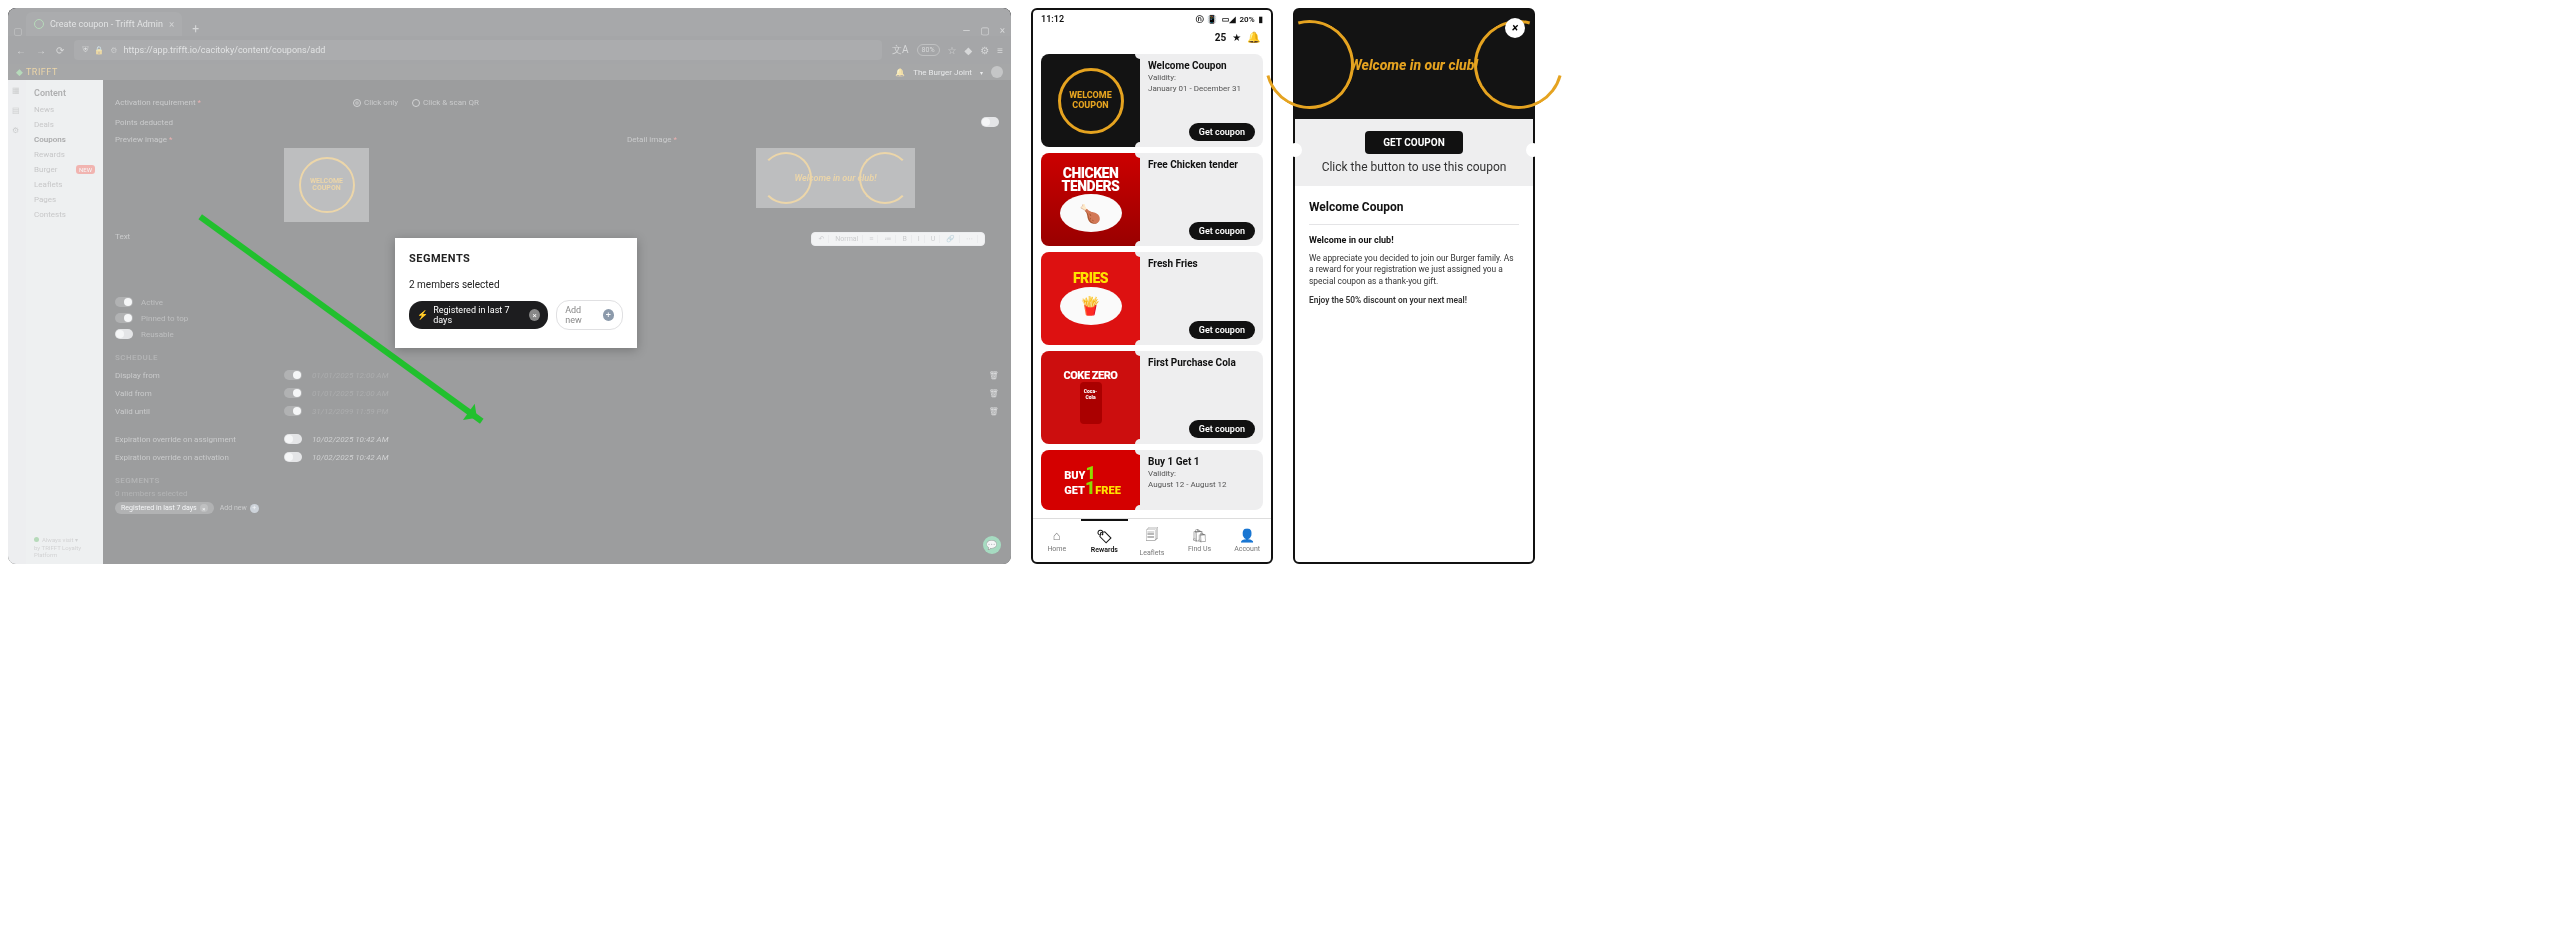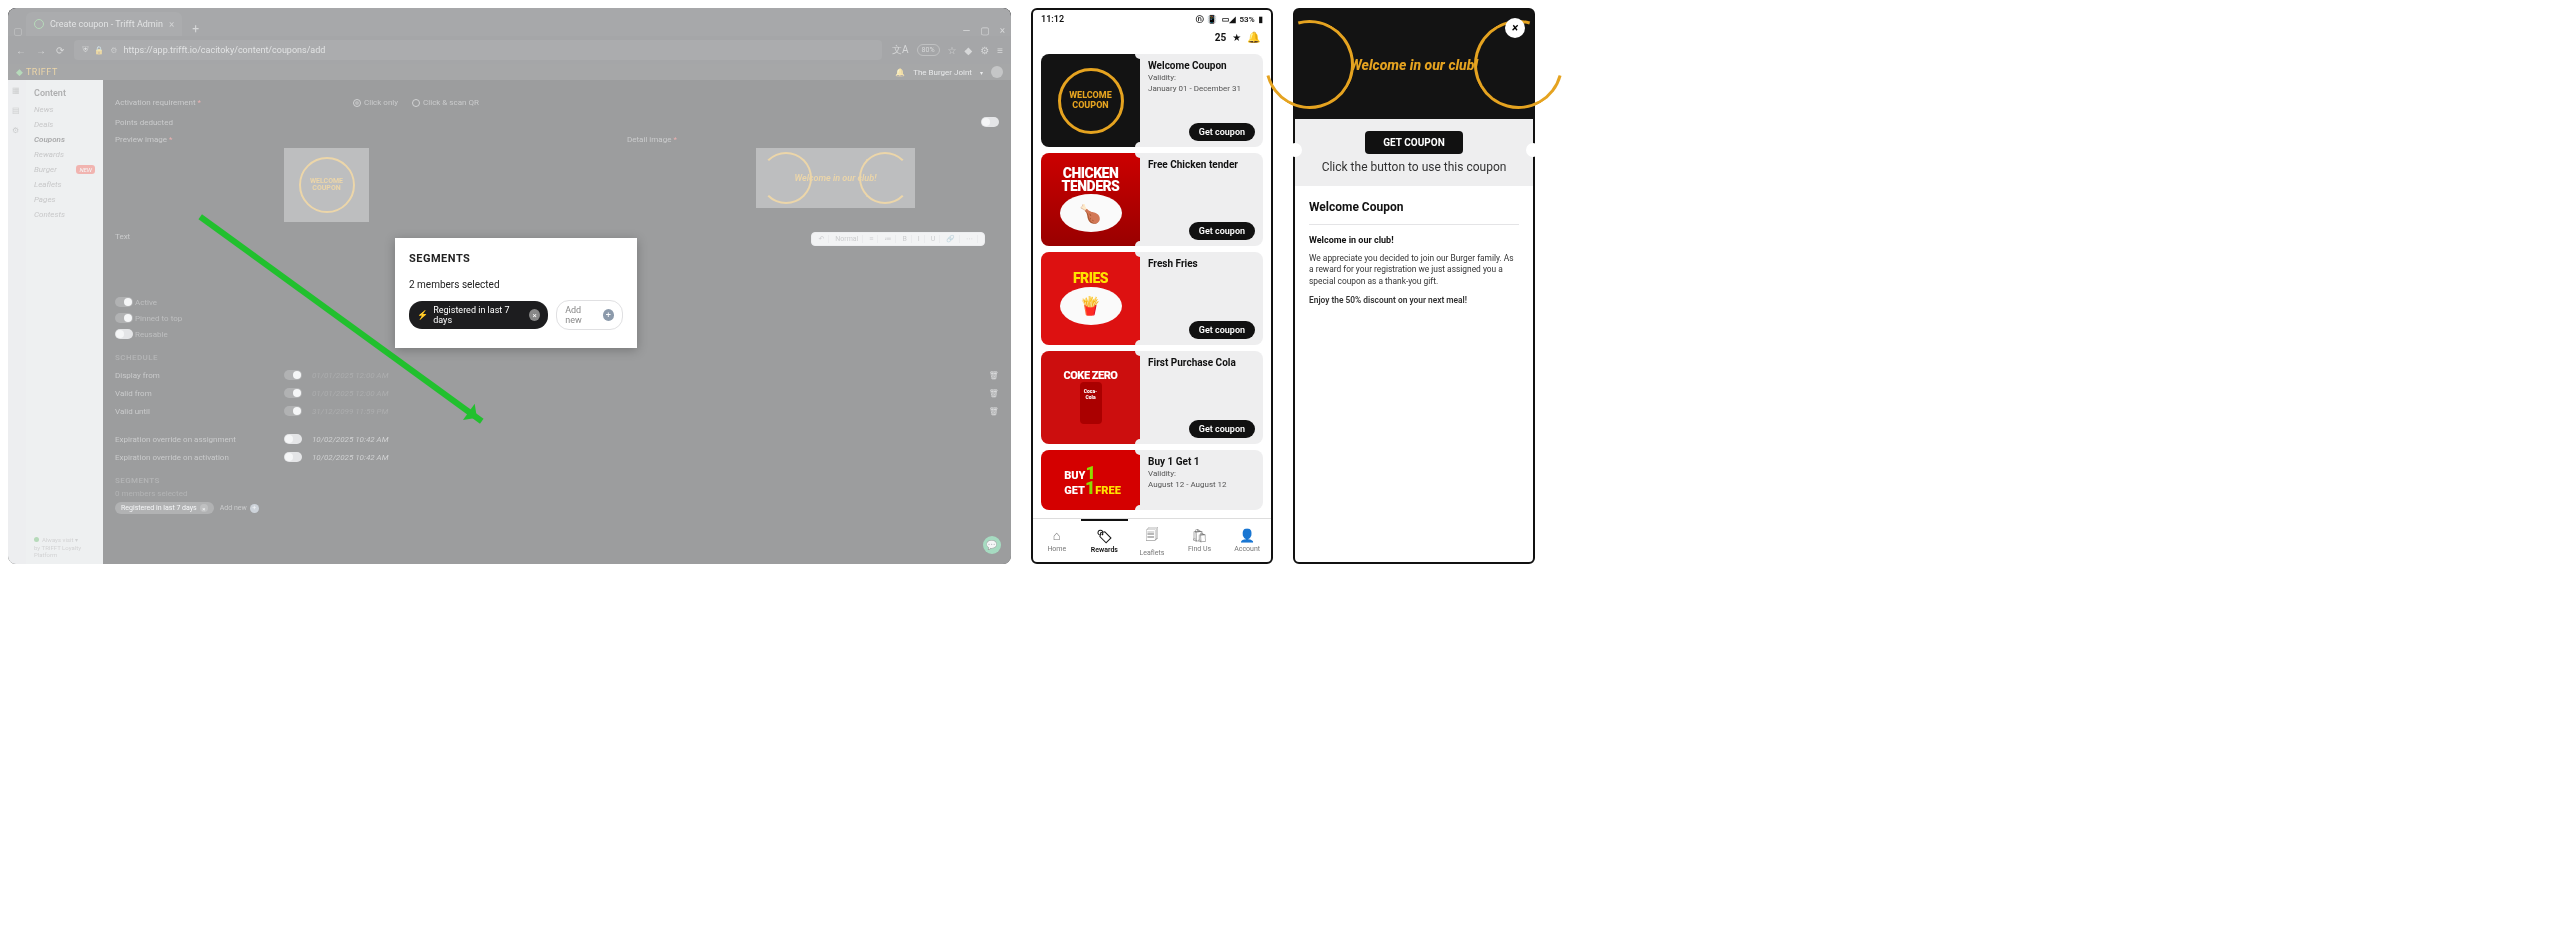--- a/index.html
+++ b/index.html
@@ -25,21 +25,21 @@
   .brand-logo { color: #e5a320; font-size: 9px; letter-spacing: 0.5px; }
   .brand-logo .green-sq { color: #4caf50; }
   .brand-right { display: flex; gap: 8px; align-items: center; font-size: 8px; color: #ddd; }
   .brand-avatar { width: 12px; height: 12px; border-radius: 50%; background: #777; }
 
   .leftnav { position: absolute; top: 72px; left: 0; bottom: 0; width: 18px; background: #e7e8ea; display: flex; flex-direction: column; align-items: center; gap: 10px; padding-top: 6px; }
   .leftnav .nv { width: 10px; height: 10px; color: #888; font-size: 8px; }
 
   .sublist { position: absolute; top: 72px; left: 18px; bottom: 0; width: 77px; background: #eceded; padding-top: 4px; }
   .sublist .hdr { font-size: 9px; font-weight: 600; padding: 4px 8px; color: #333; }
-  .sublist .item { font-size: 8px; padding: 3px 8px; color: #777; display: flex; justify-content: space-between; align-items: center; font-style: italic; }
+  .sublist .item { font-size: 8px; padding: 3px 8px; color: #777; display: flex; justify-content: space-between; align-items: center; }
   .sublist .item.active { color: #222; font-weight: 600; }
   .sublist .badge { background: #f44336; color: #fff; border-radius: 3px; font-size: 6px; padding: 1px 3px; }
   .sublist .foot { position: absolute; bottom: 6px; left: 8px; font-size: 6px; color: #999; line-height: 1.2; }
   .sublist .foot-dot { width: 5px; height: 5px; border-radius: 50%; background: #4caf50; display: inline-block; margin-right: 3px; }
 
   .main-col { position: absolute; top: 72px; left: 95px; right: 0; bottom: 0; padding: 8px 12px; overflow: hidden; }
   .main-head { display: flex; align-items: center; gap: 12px; font-size: 9px; }
   .main-title { font-weight: 600; }
   .counter { color: #888; margin-left: auto; margin-right: auto; position: absolute; left: 40%; }
   .head-actions { margin-left: auto; display: flex; gap: 6px; align-items: center; }
@@ -63,21 +63,21 @@
   .imgbox .lbl { font-size: 8px; color: #888; margin-bottom: 4px; }
   .preview-tile { width: 85px; height: 74px; background: #5e5e60; display: flex; align-items: center; justify-content: center; }
   .circle-stamp { width: 56px; height: 56px; border: 2px solid #e5a320; border-radius: 50%; display: flex; align-items: center; justify-content: center; text-align: center; font-size: 7px; font-weight: 700; color: #e5a320; line-height: 1; }
   .detail-tile { width: 159px; height: 60px; background: #5e5e60; display: flex; align-items: center; justify-content: center; color: #e5a320; font-size: 9px; font-style: italic; font-weight: 600; position: relative; }
   .detail-ring1 { position: absolute; left: 4px; top: 4px; width: 52px; height: 52px; border: 2px solid #e5a320; border-radius: 50%; border-left-color: transparent; }
   .detail-ring2 { position: absolute; right: 4px; top: 4px; width: 52px; height: 52px; border: 2px solid #e5a320; border-radius: 50%; border-right-color: transparent; }
 
   .editor-toolbar { display: flex; gap: 6px; background: #f5f5f7; border: 1px solid #e6e6e8; border-radius: 4px; height: 14px; align-items: center; padding: 0 6px; font-size: 7px; color: #888; position: absolute; right: 14px; margin-top: 5px;}
   .editor-toolbar span { border-right: 1px solid #e0e0e2; padding-right: 4px;}
 
-  .status-row { display: flex; align-items: center; gap: 2px; margin-top: 6px; font-size: 8px; color: #666; }
+  .status-row { display: flex; align-items: center; gap: 8px; margin-top: 6px; font-size: 8px; color: #666; }
   .toggle-dark { width: 18px; height: 10px; background: #3c3c3e; border-radius: 5px; position: relative; }
   .toggle-dark::after { content: ""; width: 8px; height: 8px; background: #fff; border-radius: 50%; position: absolute; top: 1px; right: 1px; }
 
   .section-h { font-size: 8px; font-weight: 600; letter-spacing: 0.4px; margin-top: 14px; color: #444; }
   .sched-row { display: flex; align-items: center; gap: 10px; margin-top: 8px; font-size: 8px; color: #888; }
   .sched-row .lbl { width: 159px; }
   .sched-row .date { color: #333; font-style: italic; }
   .sched-row .trash { margin-left: auto; color: #bbb; font-size: 8px; }
 
   .seg-bottom { margin-top: 10px; }
@@ -386,21 +386,21 @@
   <div class="float-fab">💬</div>
 </div>
 
 <div class="phone">
   <div class="statusbar">
     <span>11:12</span>
     <span class="status-icons">
       <span>ⓝ</span>
       <span>📳</span>
       <span>▭◢</span>
-      <span>53%</span>
+      <span>20%</span>
       <span>▮</span>
     </span>
   </div>
   <div class="phone-head">
     <span class="star-w">25</span>
     <span>★</span>
     <span class="bell">🔔</span>
   </div>
   <div class="phone-scroll">
 

